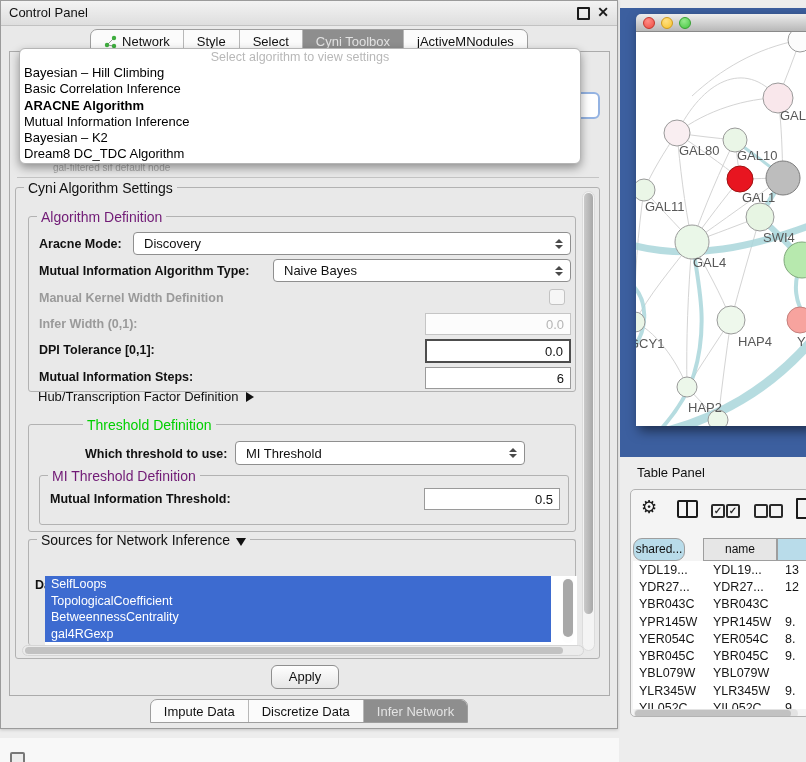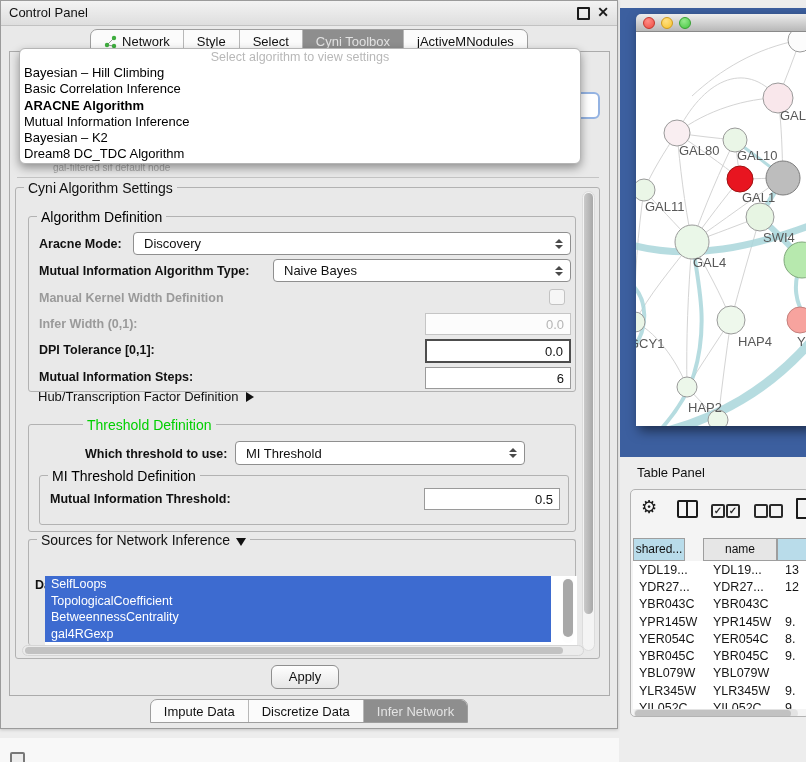--- a/index.html
+++ b/index.html
@@ -39,21 +39,21 @@
   .popup{position:absolute;left:18px;top:47px;width:562px;height:116px;background:#fff;
       border:1px solid #b5b5b5;border-radius:6px;box-shadow:0 4px 10px rgba(0,0,0,.38);z-index:50;
       box-sizing:border-box;overflow:hidden;}
   .popup-prompt{height:16px;line-height:16px;text-align:center;color:#b8b8b8;font-size:12.5px;}
   .algo-item{height:16.3px;line-height:16.3px;padding-left:4px;font-size:13px;color:#000;}
   .algo-item.bold{font-weight:bold;}
 
   
   .group{position:absolute;border:1px solid #b2b2b2;border-radius:3px;box-sizing:border-box;}
   .group-title{position:absolute;top:-8px;left:8px;background:#e9e9e9;padding:0 4px;font-size:14px;white-space:nowrap;}
-  .t-blue{color:#000000;}
+  .t-blue{color:#701a75;}
   .t-green{color:#00cf00;margin-left:46px;}
 
   .settings-group{left:14px;top:186px;width:585px;height:472px;}
   .algo-group{left:12px;top:28px;width:548px;height:176px;}
   .threshold-group{left:12px;top:236px;width:548px;height:108px;}
   .mi-group{left:10px;top:50px;width:530px;height:50px;}
   .sources-group{left:12px;top:351px;width:548px;height:106px;border-bottom:none;}
 
   .lbl{position:absolute;font-size:12.5px;font-weight:bold;color:#111;white-space:nowrap;}
   .lbl-dis{color:#9a9a9a;}
@@ -378,21 +378,21 @@
       <span class="gear">⚙</span>
       <span class="cols-icon">
           <span></span>
         </span>
       <span class="cb" style="left:80px;">✓</span>
       <span class="cb" style="left:95px;">✓</span>
       <span class="cb" style="left:123px;"></span>
       <span class="cb" style="left:138px;"></span>
       <span class="page-icon"></span>
 
-      <div class="th blue" style="left:2px;width:52px;">shared...</div>
+      <div class="th blue" style="left:2px;width:52px;border-radius:9px;">shared...</div>
       <div class="th gray" style="left:72px;width:74px;">name</div>
       <div class="th blue" style="left:146px;width:40px;"></div>
 
       <div class="tbl-body" id="tbl-body">
           <div class="trow">
             <div class="tc0">YDL19...</div>
             <div class="tc1">YDL19...</div>
             <div class="tc2">13</div>
           </div>
           <div class="trow">

